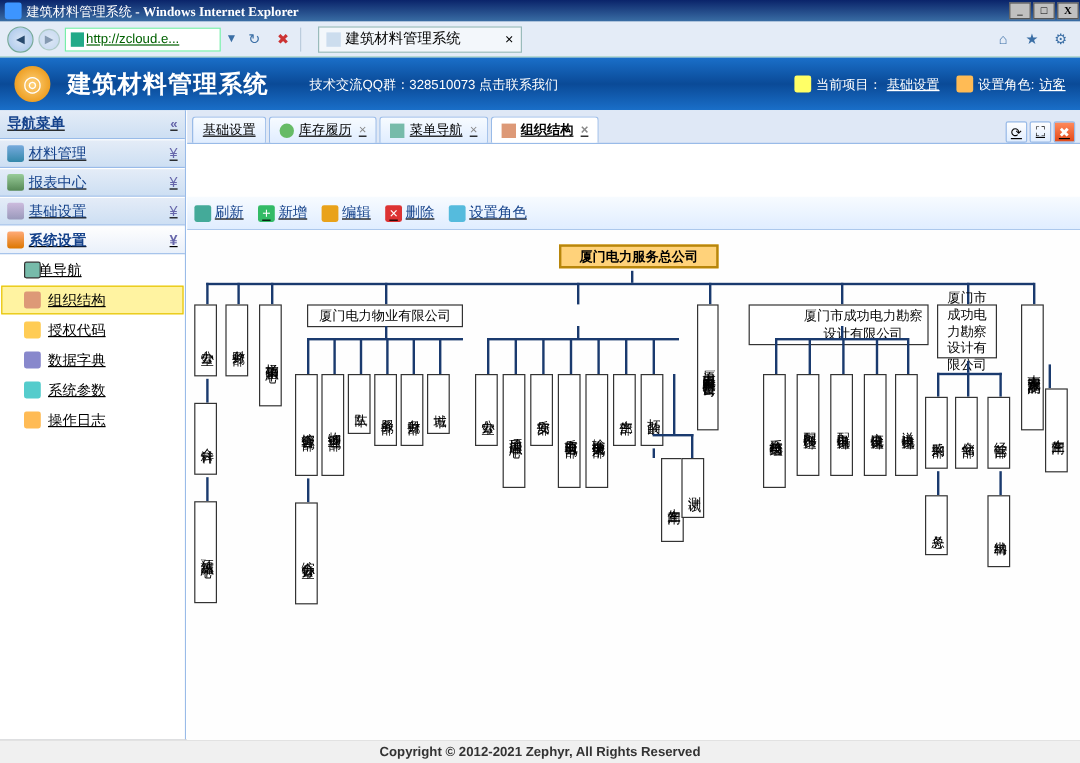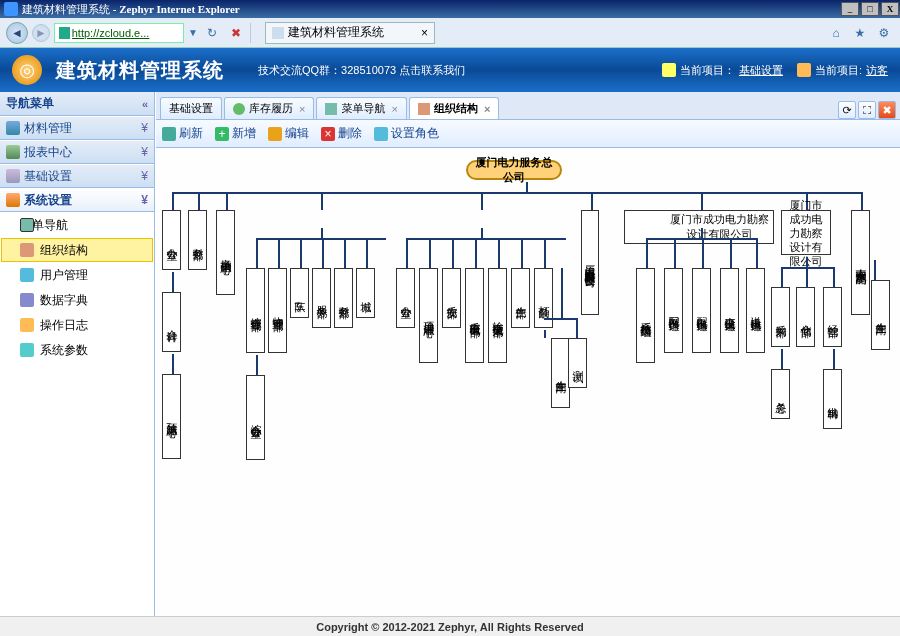--- a/index.html
+++ b/index.html
@@ -25,21 +25,21 @@
 
 .apphdr { height: 44px; background: linear-gradient(#1a6fc9,#0a4a97,#1a6fc9); display:flex; align-items:center; padding:0 12px; color:#fff; gap:14px;}
 .apphdr .logo { width:30px; height:30px; border-radius:50%; background:radial-gradient(#ffd27a,#e68a00); display:flex; align-items:center; justify-content:center; font-size:18px;}
 .apphdr .appname { font-size:20px; font-weight:bold; letter-spacing:1px;}
 .apphdr .qq { font-size:11px; margin-left:20px;}
 .apphdr .proj { margin-left:auto; font-size:11px; display:flex; align-items:center; gap:4px;}
 .apphdr .user { font-size:11px; display:flex; align-items:center; gap:4px;}
 .hdrico { display:inline-block; width:14px; height:14px; background:#ffc; border-radius:2px;}
 
 
-.workarea { display:flex; height: calc(100% - 18px - 30px - 44px - 20px); }
+.workarea { display:flex; height: calc(100% - 18px - 30px - 44px - 20px); text-decoration: underline; }
 .sidebar { width:155px; border-right:1px solid #99bbe8; background:#dfe8f6; display:flex; flex-direction:column; }
 .navtitle { height:24px; background: linear-gradient(#e4ecf7,#cddff3); border-bottom:1px solid #99bbe8; display:flex; align-items:center; font-weight:bold; padding:0 6px; color:#15428b; }
 .navtitle .collapse { margin-left:auto; color:#66a; font-size:11px; }
 .accitem { height:24px; border-top:1px solid #fff; border-bottom:1px solid #99bbe8; background: linear-gradient(#e4ecf7,#cddff3); display:flex; align-items:center; padding:0 6px; color:#15428b; cursor:pointer;}
 .accitem.sel { background: linear-gradient(#fefefe,#e9f0fa); font-weight:bold;}
 .accitem .chev { margin-left:auto; color:#66a; }
 .accico { width:14px; height:14px; display:inline-block; margin-right:4px; }
 .ico-tree { background:linear-gradient(#7ad,#38a); border-radius:2px;}
 .ico-report { background:linear-gradient(#9c9,#585); border-radius:2px;}
 .ico-base { background:linear-gradient(#cbd,#99b); border-radius:2px;}
@@ -61,21 +61,21 @@
 .main { flex:1; display:flex; flex-direction:column; background:#fff; border-left:1px solid #fff;}
 .tabs { height:28px; display:flex; align-items:flex-end; background:#dfe8f6; border-bottom:1px solid #99bbe8; padding:0 4px;}
 .tab { height:22px; border:1px solid #99bbe8; border-bottom:none; background:linear-gradient(#f7fbff,#e0edff); border-radius:3px 3px 0 0; display:flex; align-items:center; padding:0 8px; gap:4px; margin-right:2px; font-size:11px; cursor:pointer;}
 .tab.active { background:#fff; font-weight:bold;}
 .tab .cls { color:#888; margin-left:2px;}
 .tabico { width:12px; height:12px; display:inline-block; }
 .tabright { margin-left:auto; display:flex; gap:2px; }
 .tb-sq { width:18px; height:18px; border:1px solid #99bbe8; background:linear-gradient(#fefefe,#e0edff); display:flex; align-items:center; justify-content:center; border-radius:2px; font-size:11px;}
 .tb-sq.red { background:linear-gradient(#ff8a5c,#e44a1a); color:#fff; }
 
-.toolbar { height:28px; background:linear-gradient(#f7fbff,#e0edff); border-bottom:1px solid #99bbe8; display:flex; align-items:center; padding:0 6px; gap:12px;}
+.toolbar { height:28px; background:linear-gradient(#f7fbff,#e0edff); border-bottom:1px solid #99bbe8; display:flex; align-items:center; padding:0 6px; gap:12px;margin-top:44px;}
 .tbitm { display:flex; align-items:center; gap:3px; color:#15428b; cursor:pointer; font-size:12px;}
 .tcico { width:14px; height:14px; display:inline-block; border-radius:2px;}
 .tcico.refresh { background:#4a9; }
 .tcico.add { background:#3b6; color:#fff; text-align:center; line-height:14px;}
 .tcico.edit { background:#e9a21a; }
 .tcico.del { background:#d33; color:#fff; text-align:center; line-height:14px;}
 .tcico.role { background:#5bd; }
 
 .canvas { flex:1; overflow:auto; position:relative; background:#fefefe; }
 .orgwrap { position:absolute; top:12px; left:0; width:720px; height:460px; }
@@ -87,21 +87,21 @@
 .line { position:absolute; background:#1a3a6e; }
 
 .footer { height:20px; background:#f0f0f0; border-top:1px solid #ccc; display:flex; align-items:center; justify-content:center; font-size:11px; color:#333; font-weight:bold;}
 </style>
 </head>
 <body>
 
 <div class="titlebar">
   <span class="ic"></span>
   <span>
-    <span>建筑材料管理系统</span><span style="font-weight:bold"> - Zephyr Internet Explorer</span>
+    <span>建筑材料管理系统</span><span style="font-weight:bold"> - Windows Internet Explorer</span>
   </span>
   <div class="winbtns">
     <div class="winbtn">_</div>
     <div class="winbtn">□</div>
     <div class="winbtn">X</div>
   </div>
 </div>
 
 <div class="ietoolbar">
   <div class="circlebtn">◄</div>
@@ -130,21 +130,21 @@
   <div class="logo">◎</div>
   <div class="appname">建筑材料管理系统</div>
   <div class="qq">技术交流QQ群：328510073 点击联系我们</div>
   <div class="proj">
     <span class="hdrico" style="background:#ff6"></span>
     <span>当前项目：</span>
     <span style="text-decoration:underline;cursor:pointer">基础设置</span>
   </div>
   <div class="user">
     <span class="hdrico" style="background:#fb5"></span>
-    <span>当前项目:</span>
+    <span>设置角色:</span>
     <span style="text-decoration:underline;cursor:pointer">访客</span>
   </div>
 </div>
 
 <div class="workarea">
 
   <div class="sidebar">
     <div class="navtitle">
       <span>导航菜单</span>
       <span class="collapse">«</span>
@@ -172,34 +172,34 @@
     <div class="submenu">
       <div class="mitem">
           <span class="mico node"></span>
           <span>菜单导航</span>
         </div>
       <div class="mitem sel">
           <span class="mico org"></span>
           <span>组织结构</span>
         </div>
       <div class="mitem">
-          <span class="mico user"></span>
-          <span>用户管理</span>
+          <span class="mico key"></span>
+          <span>授权代码</span>
         </div>
       <div class="mitem">
           <span class="mico dict"></span>
           <span>数据字典</span>
         </div>
       <div class="mitem">
+          <span class="mico param"></span>
+          <span>系统参数</span>
+        </div>
+      <div class="mitem">
           <span class="mico log"></span>
           <span>操作日志</span>
-        </div>
-      <div class="mitem">
-          <span class="mico param"></span>
-          <span>系统参数</span>
         </div>
     </div>
   </div>
 
   <div class="main">
     <div class="tabs">
       <div class="tab">
           <span>基础设置</span>
         </div>
       <div class="tab">
@@ -243,37 +243,38 @@
         </div>
       <div class="tbitm">
           <span class="tcico role"></span>
           <span>设置角色</span>
         </div>
     </div>
 
     <div class="canvas">
       <div class="orgwrap">
 
-        <div class="node root" style="left:310px;top:0;width:96px;height:20px;border-radius:10px;">厦门电力服务总公司</div>
+        <div class="node root" style="left:310px;top:0;width:133px;height:20px;">厦门电力服务总公司</div>
         <div class="line" style="left:370px;top:22px;width:2px;height:10px;"></div>
         <div class="line" style="left:16px;top:32px;width:690px;height:2px;"></div>
 
         <div class="line" style="left:16px;top:32px;width:2px;height:18px;"></div>
         <div class="line" style="left:42px;top:32px;width:2px;height:18px;"></div>
         <div class="line" style="left:70px;top:32px;width:2px;height:18px;"></div>
         <div class="line" style="left:165px;top:32px;width:2px;height:18px;"></div>
         <div class="line" style="left:325px;top:32px;width:2px;height:18px;"></div>
         <div class="line" style="left:435px;top:32px;width:2px;height:18px;"></div>
         <div class="line" style="left:545px;top:32px;width:2px;height:18px;"></div>
         <div class="line" style="left:650px;top:32px;width:2px;height:18px;"></div>
         <div class="line" style="left:705px;top:32px;width:2px;height:18px;"></div>
 
         <div class="node v" style="left:6px;top:50px;height:60px;">办公室</div>
         <div class="node v" style="left:32px;top:50px;height:60px;">财务部</div>
         <div class="node v" style="left:60px;top:50px;height:85px;">市场营销中心</div>
+        <div class="node" style="left:100px;top:50px;width:130px;">厦门电力物业有限公司</div>
         <div class="node v" style="left:425px;top:50px;height:105px;width:18px;line-height:12px; writing-mode:vertical-rl;">厦门市电力器材有限责任公司</div>
         <div class="node" style="left:468px;top:50px;width:150px;padding-left:44px;">厦门市成功电力勘察设计有限公司</div>
         <div class="node" style="left:625px;top:50px;width:50px;height:45px;line-height:14px;">厦门市成功电力勘察设计有限公司</div>
         <div class="node v" style="left:695px;top:50px;height:105px;">南安市水泥制品厂</div>
 
         <div class="line" style="left:16px;top:112px;width:2px;height:20px;"></div>
         <div class="node v" style="left:6px;top:132px;height:60px;">会计科</div>
         <div class="line" style="left:16px;top:194px;width:2px;height:20px;"></div>
         <div class="node v" style="left:6px;top:214px;height:85px;">预结算中心</div>
 

